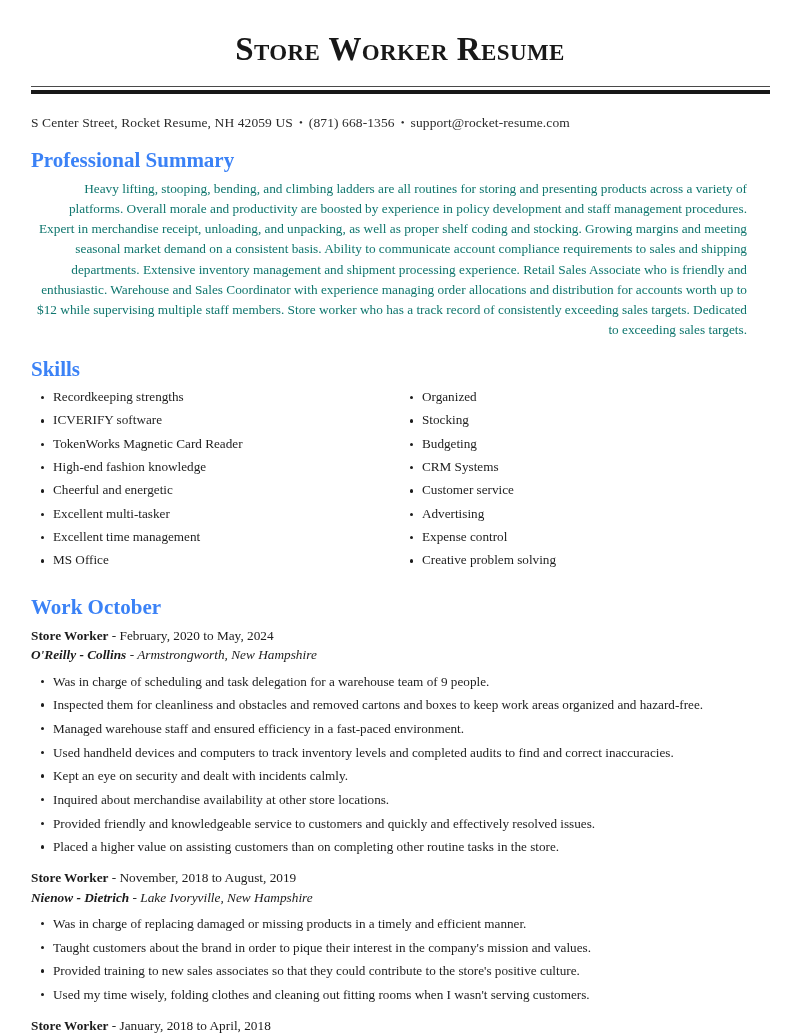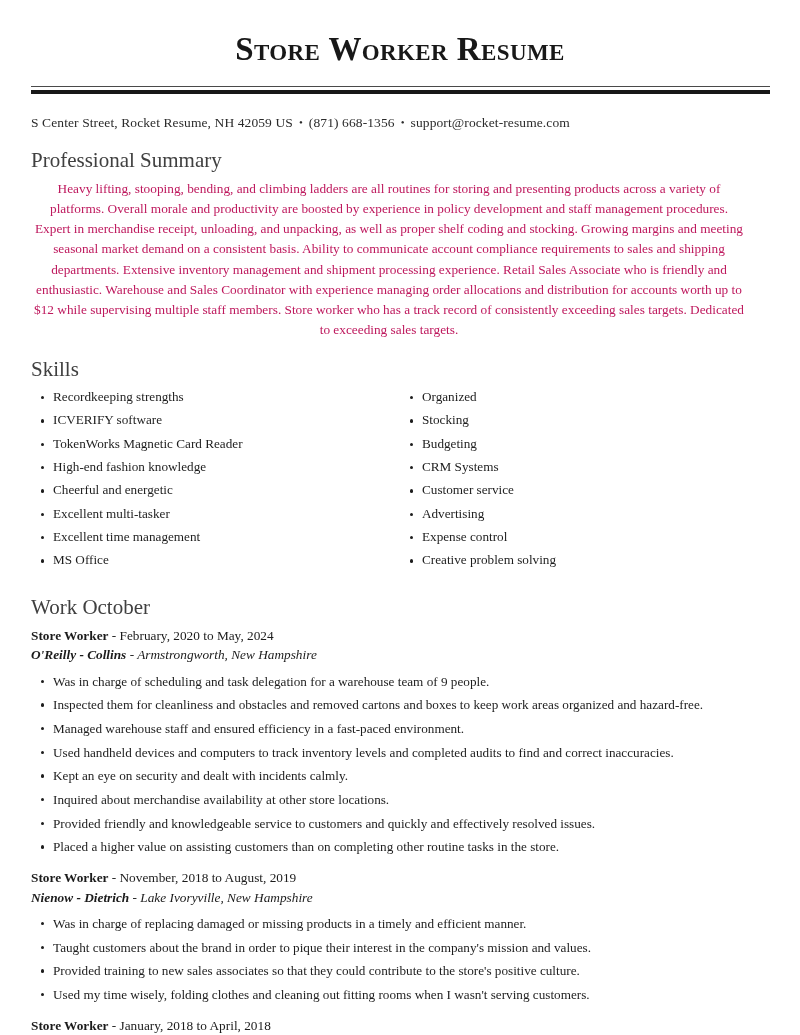--- a/index.html
+++ b/index.html
@@ -73,31 +73,31 @@
     top: -1px;
   }
 
   
   .section {
     margin-top: 16px;
   }
   .section-heading {
     font-family: "Liberation Serif", "DejaVu Serif", serif;
     font-size: 21px;
-    font-weight: normal;
-    color: #404040;
+    font-weight: bold;
+    color: #3b82f6;
     margin: 4px 0 6px 0;
     line-height: 1.25;
   }
 
   .summary-text {
     font-size: 13.3px;
     line-height: 1.52;
-    color: #be185d;
-    text-align: center;
+    color: #0f766e;
+    text-align: right;
     margin: 0;
     padding-right: 22px;
   }
 
   
   .skills-wrap {
     display: flex;
     margin-top: 4px;
   }
   .skills-col {

